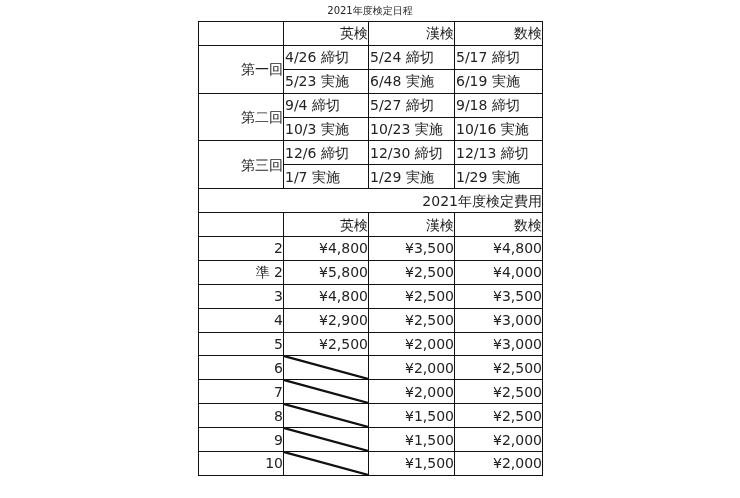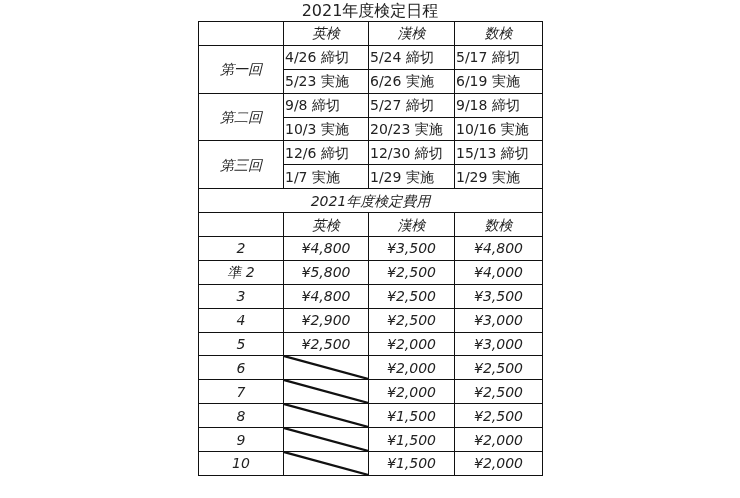--- a/index.html
+++ b/index.html
@@ -1,24 +1,24 @@
 <!DOCTYPE html>
 <html><head>
 <meta charset="utf-8">
 <style>
   html, body { margin:0; padding:0; background:#ffffff; }
   body { width:740px; height:498px; position:relative; overflow:hidden;
          font-family:"DejaVu Sans","Liberation Sans",sans-serif; color:#222; }
   .title { position:absolute; left:198px; width:344px; top:0; height:21px;
-           text-align:center; font-size:16px; line-height:21px; }
+           text-align:center; font-size:10px; line-height:21px; }
   table { position:absolute; left:198px; top:21px; border-collapse:collapse;
           table-layout:fixed; width:344px; }
   td { border:1.6px solid #111; height:22.9px; padding:0; font-size:14px;
        line-height:20px; white-space:nowrap; overflow:hidden; position:relative; }
-  td.c { text-align:center;font-style:italic; }
+  td.c { text-align:right; }
   td.l { text-align:left; padding-left:1px; }
   col.c0 { width:85px; } col.c1 { width:85px; } col.c2 { width:86px; } col.c3 { width:88px; }
   td.slash svg { position:absolute; left:0; top:0; width:100%; height:100%; }
 </style>
 </head>
 <body>
 
 <div class="title">2021年度検定日程</div>
 
 <table>
@@ -37,41 +37,41 @@
     </tr>
 
     <tr>
       <td class="c" rowspan="2">第一回</td>
       <td class="l">4/26 締切</td>
       <td class="l">5/24 締切</td>
       <td class="l">5/17 締切</td>
     </tr>
     <tr>
       <td class="l">5/23 実施</td>
-      <td class="l">6/26 実施</td>
+      <td class="l">6/48 実施</td>
       <td class="l">6/19 実施</td>
     </tr>
 
     <tr>
       <td class="c" rowspan="2">第二回</td>
-      <td class="l">9/8 締切</td>
+      <td class="l">9/4 締切</td>
       <td class="l">5/27 締切</td>
       <td class="l">9/18 締切</td>
     </tr>
     <tr>
       <td class="l">10/3 実施</td>
-      <td class="l">20/23 実施</td>
+      <td class="l">10/23 実施</td>
       <td class="l">10/16 実施</td>
     </tr>
 
     <tr>
       <td class="c" rowspan="2">第三回</td>
       <td class="l">12/6 締切</td>
       <td class="l">12/30 締切</td>
-      <td class="l">15/13 締切</td>
+      <td class="l">12/13 締切</td>
     </tr>
     <tr>
       <td class="l">1/7 実施</td>
       <td class="l">1/29 実施</td>
       <td class="l">1/29 実施</td>
     </tr>
 
     <tr>
       <td class="c" colspan="4">2021年度検定費用</td>
     </tr>

